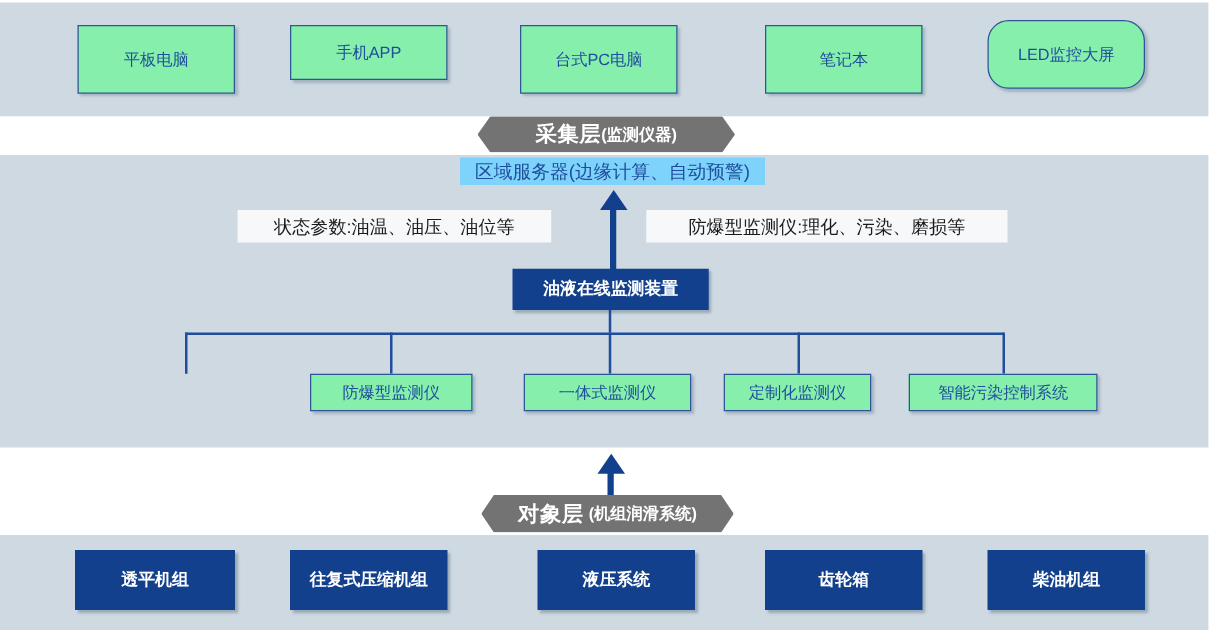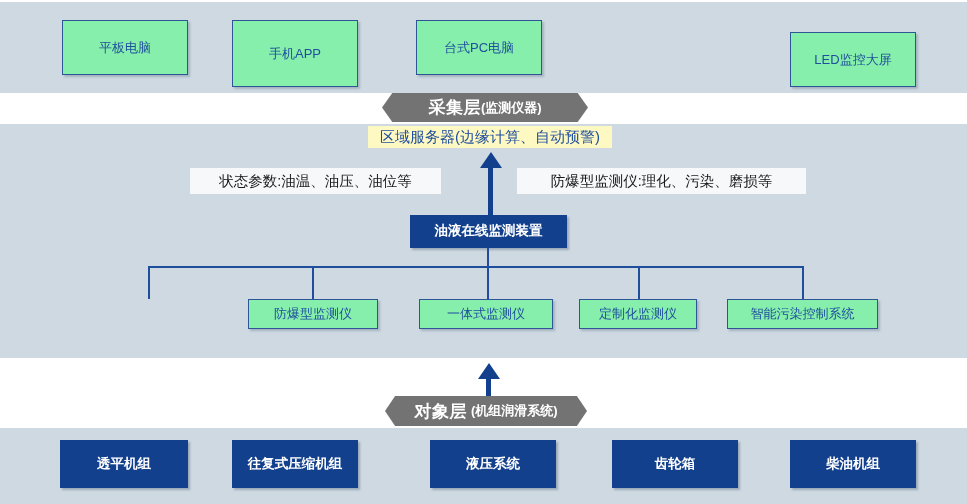--- a/index.html
+++ b/index.html
@@ -65,21 +65,21 @@
     box-sizing: border-box;
     display: flex;
     align-items: center;
     justify-content: center;
     background: #f7f8fa;
     color: #1a1a1a;
     font-size: 14.5px;
     white-space: nowrap;
   }
   .plate.server {
-    background: #fef9c3;
+    background: #7dd3fc;
     color: #1f4e9c;
     font-size: 15px;
   }
 
   
   .hexbanner {
     position: absolute;
     background: #737373;
     color: #ffffff;
     display: flex;
@@ -129,27 +129,30 @@
 
 <div id="canvas">
 
   <div class="band" id="band-top"></div>
   <div class="band" id="band-mid"></div>
   <div class="band" id="band-bottom"></div>
 
   <div class="node box-white app" style="left:62px; top:20px; width:126px; height:55px;">
     <span>平板电脑</span>
   </div>
-  <div class="node box-white app" style="left:232px; top:20px; width:126px; height:67px;">
+  <div class="node box-white app" style="left:232px; top:20px; width:126px; height:44px;">
     <span>手机APP</span>
   </div>
   <div class="node box-white app" style="left:416px; top:20px; width:126px; height:55px;">
     <span>台式PC电脑</span>
   </div>
-  <div class="node box-white app" style="left:790px; top:32px; width:126px; height:55px;">
+  <div class="node box-white app" style="left:612px; top:20px; width:126px; height:55px;">
+    <span>笔记本</span>
+  </div>
+  <div class="node box-white app" style="left:790px; top:16px; width:126px; height:55px;border-radius:17px;">
     <span>LED监控大屏</span>
   </div>
 
   <div class="hexbanner" style="left:382px; top:93px; width:206px; height:29px;">
     <span class="big">采集层</span>
       <span class="small">(监测仪器)</span>
   </div>
 
   <div class="plate server" style="left:368px; top:126px; width:244px; height:22px;">
     <span>区域服务器(边缘计算、自动预警)</span>

